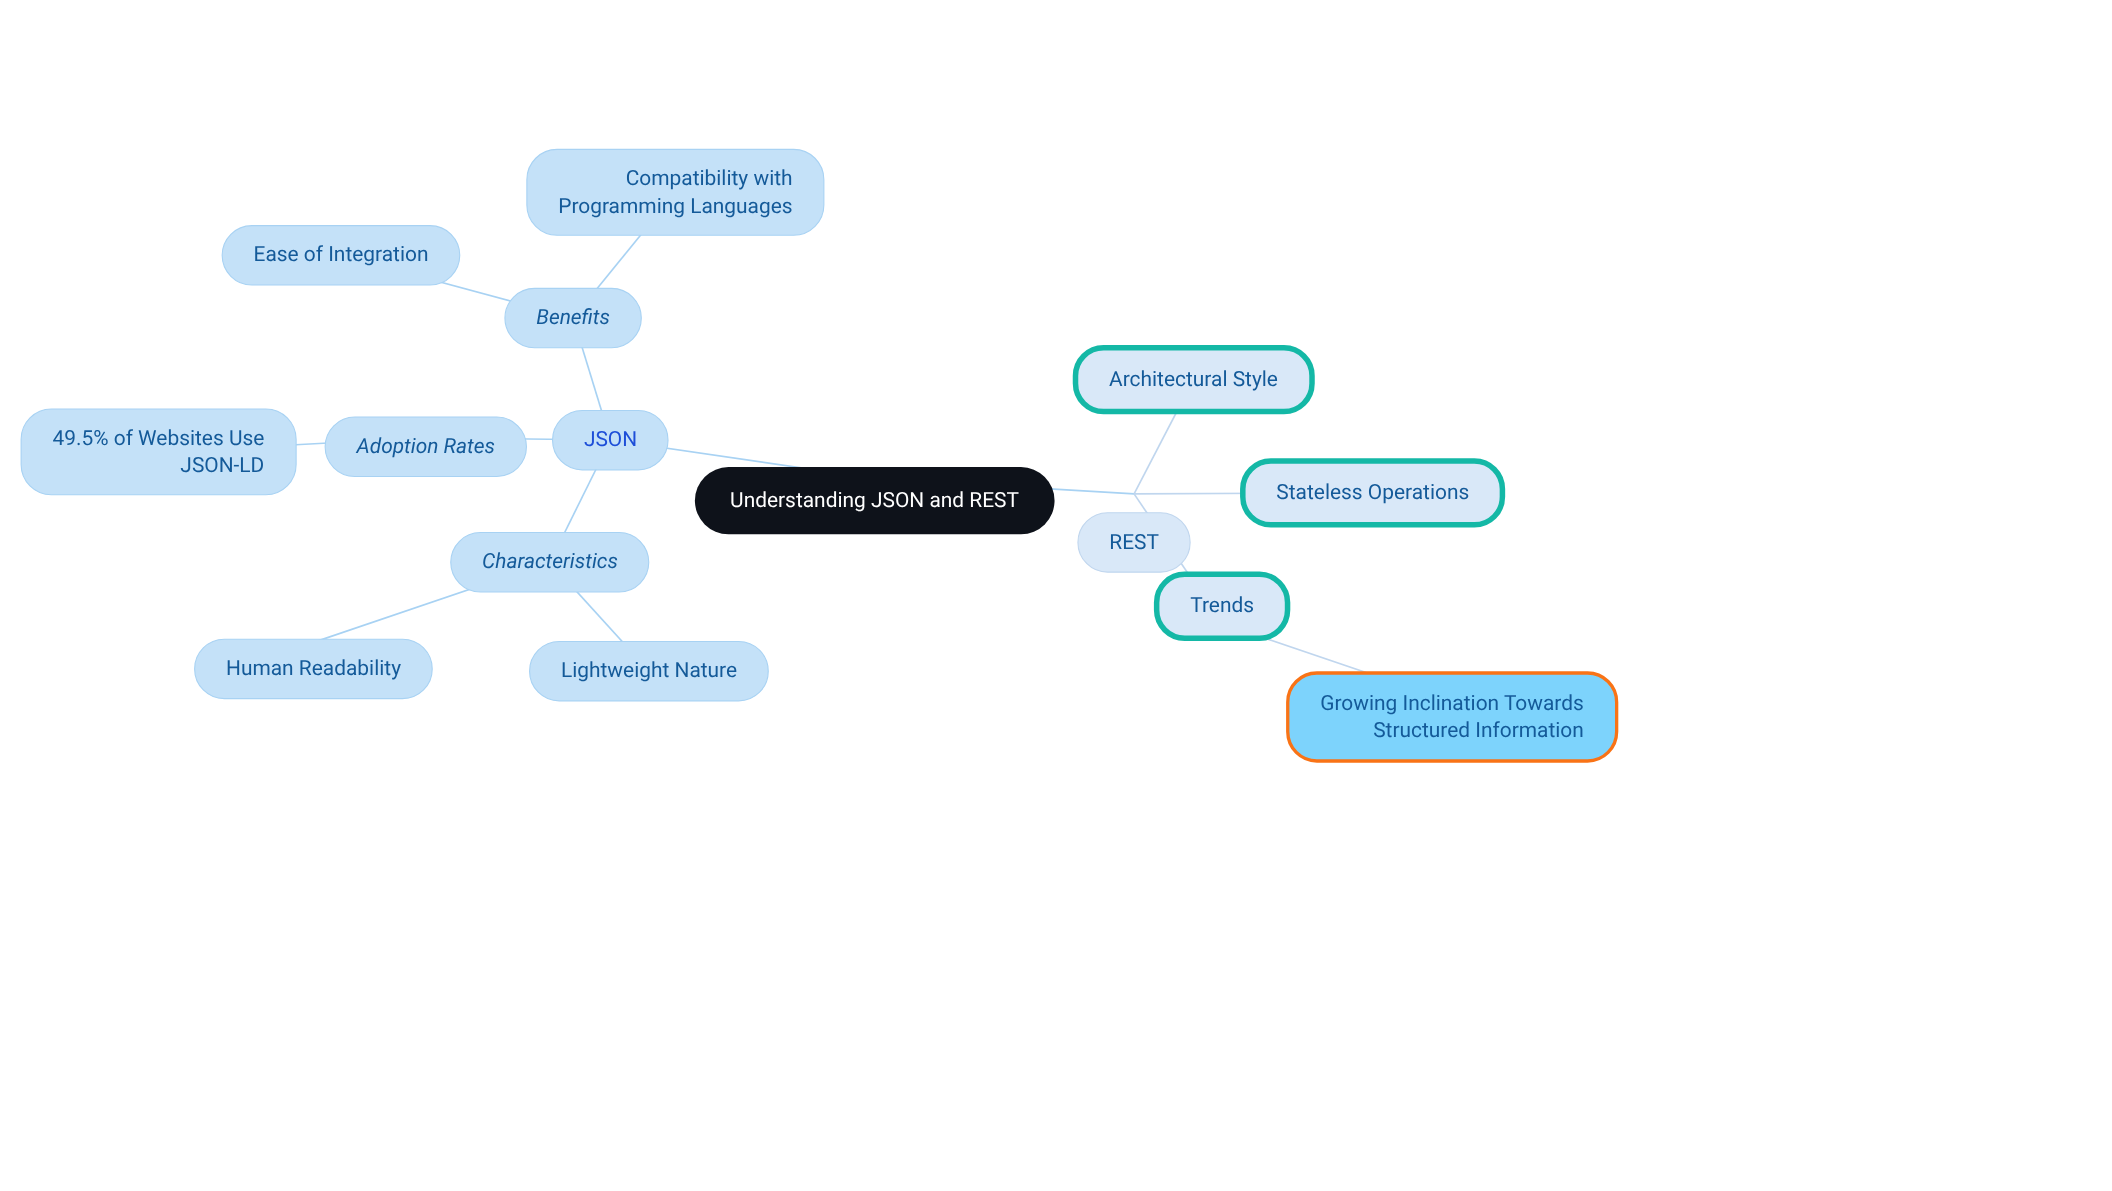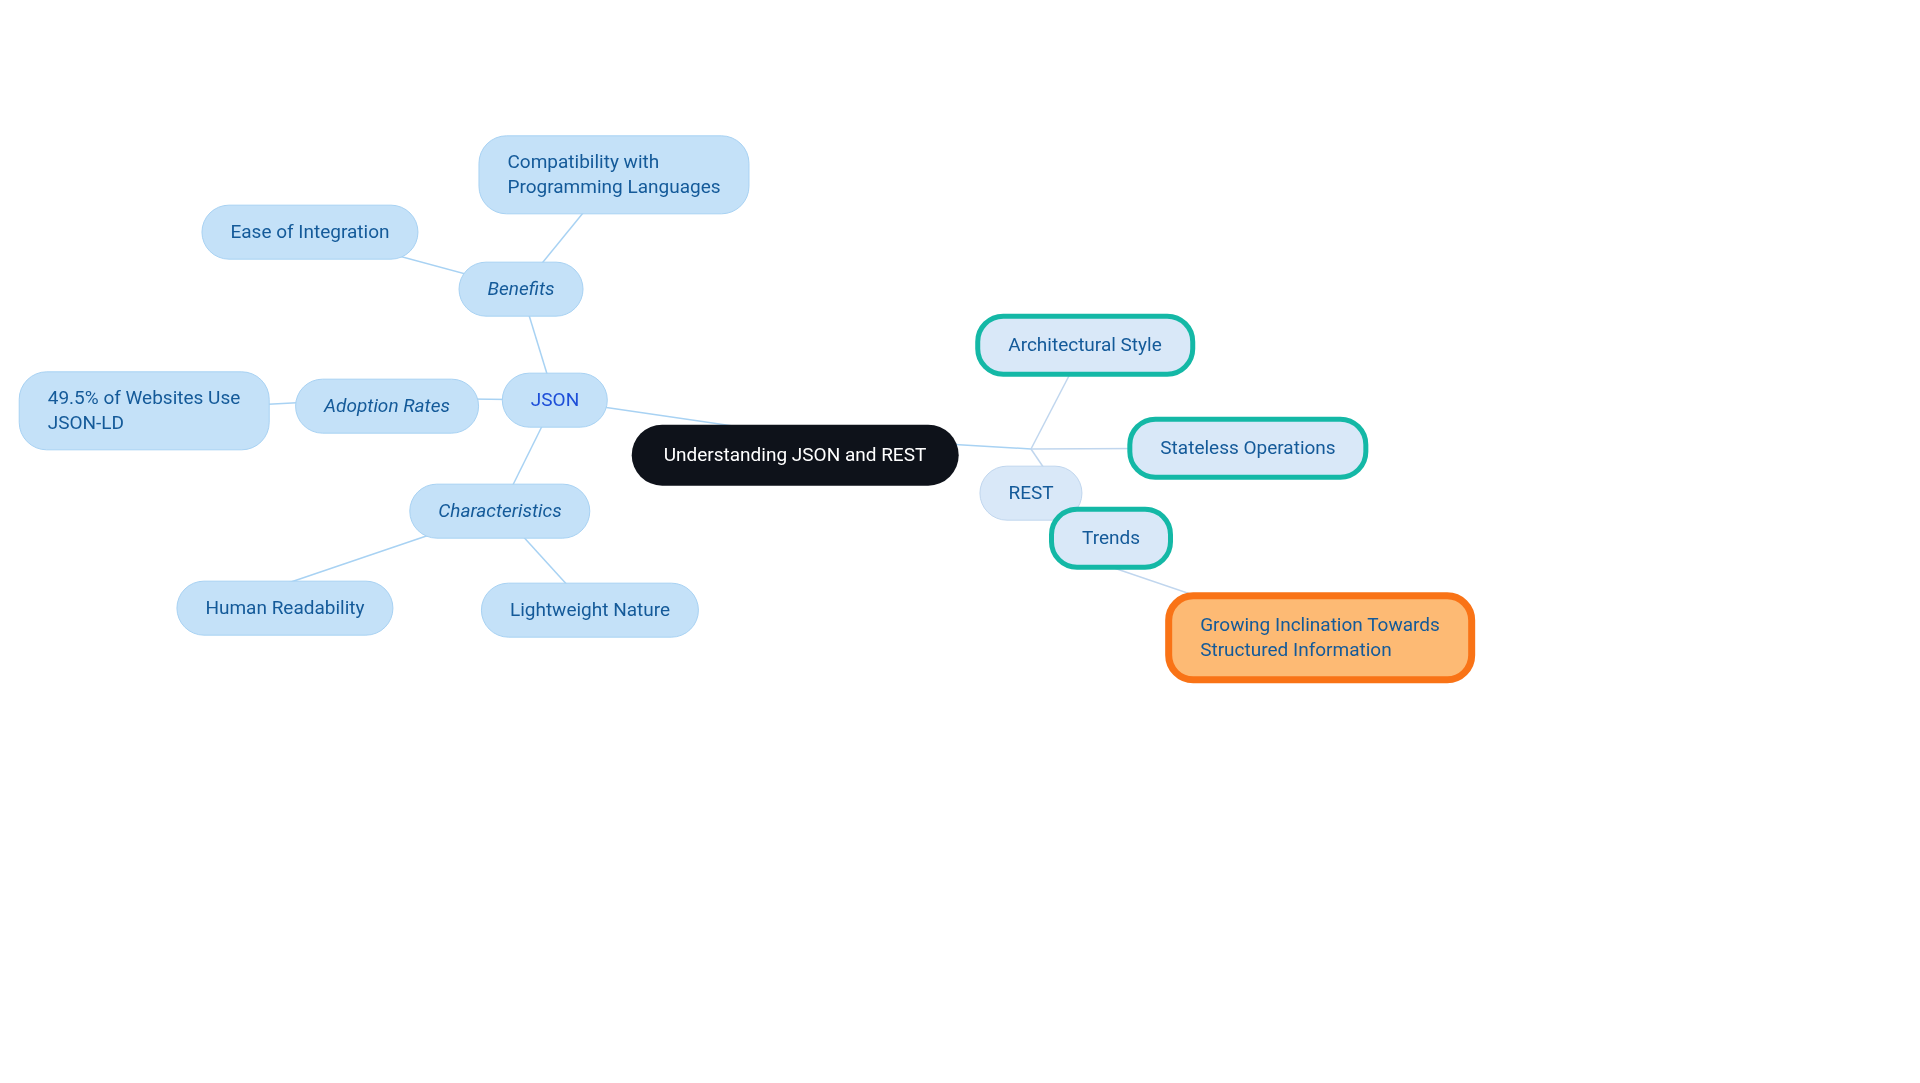--- a/index.html
+++ b/index.html
@@ -16,21 +16,21 @@
     top: 0; left: 0;
     width: 1920px;
     height: 1083px;
     pointer-events: none;
   }
   .node {
     position: absolute;
     display: flex;
     align-items: center;
     justify-content: center;
-    text-align: left;
+    text-align: right;
     border-radius: 28px;
     padding: 14px 28px;
     font-size: 19px;
     line-height: 1.3;
     transform: translate(-50%, -50%);
     white-space: pre-line;
   }
   .node.center {
     background: #0e121a;
     color: #ffffff;
@@ -59,23 +59,24 @@
     color: #145a99;
     border: 1px solid #c0d6ee;
     margin-top: 44px;
   }
   .node.rest-sub {
     background: #d9e8f8;
     color: #145a99;
     border: 5px solid #14b8a6;
   }
   .node.rest-leaf {
-    background: #fdba74;
+    background: #7dd3fc;
     color: #145a99;
-    border: 7px solid #f97316;
+    border: 3px solid #f97316;
+    margin-top: 14px;
   }
 </style>
 </head>
 <body>
 
 <svg class="edges">
   <g stroke="#a8d2f3" stroke-width="1.5" fill="none">
 
     <line x1="795" y1="435" x2="555" y2="400"></line>
 
@@ -148,19 +149,19 @@
 
 <div class="node rest-hub" style="left:1031px; top:449px;">
   <span>REST</span>
 </div>
 <div class="node rest-sub" style="left:1085px; top:345px;">
   <span>Architectural Style</span>
 </div>
 <div class="node rest-sub" style="left:1248px; top:448px;">
   <span>Stateless Operations</span>
 </div>
-<div class="node rest-sub" style="left:1111px; top:538px;">
+<div class="node rest-sub" style="left:1111px; top:551px;">
   <span>Trends</span>
 </div>
 <div class="node rest-leaf" style="left:1320px; top:638px;">
   <span>Growing Inclination Towards
 Structured Information</span>
 </div>
 
 </body></html>

